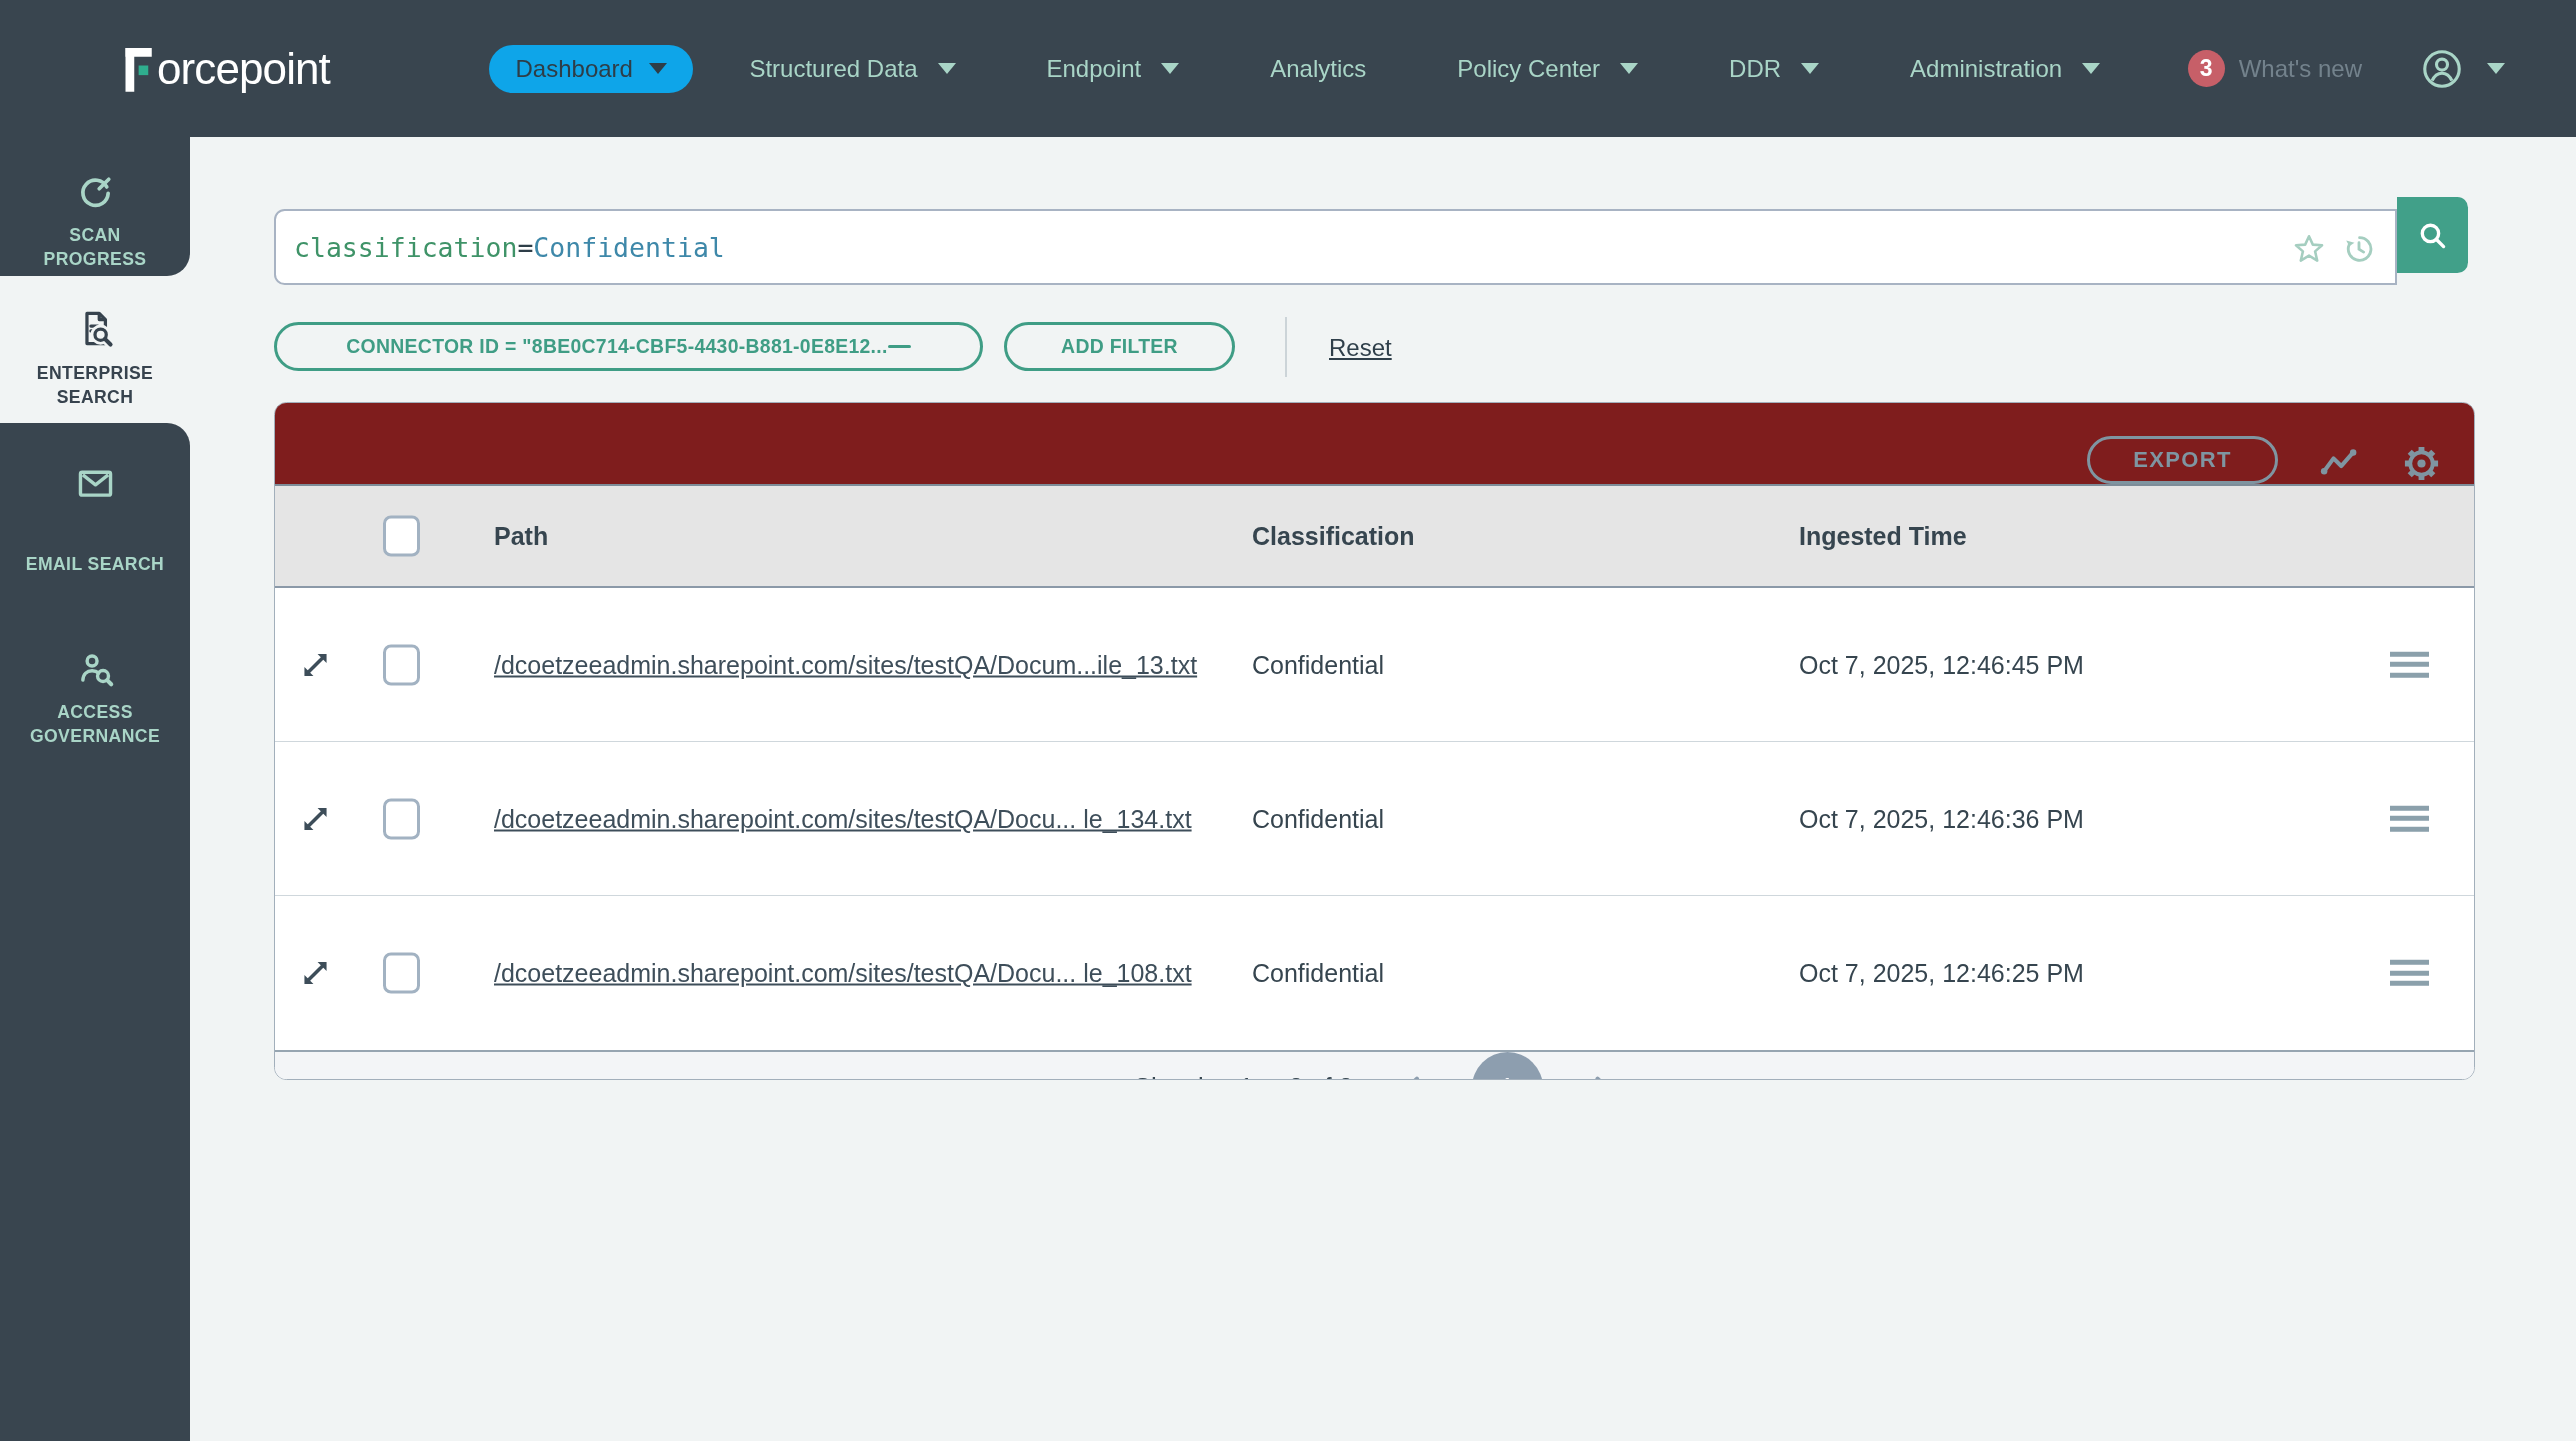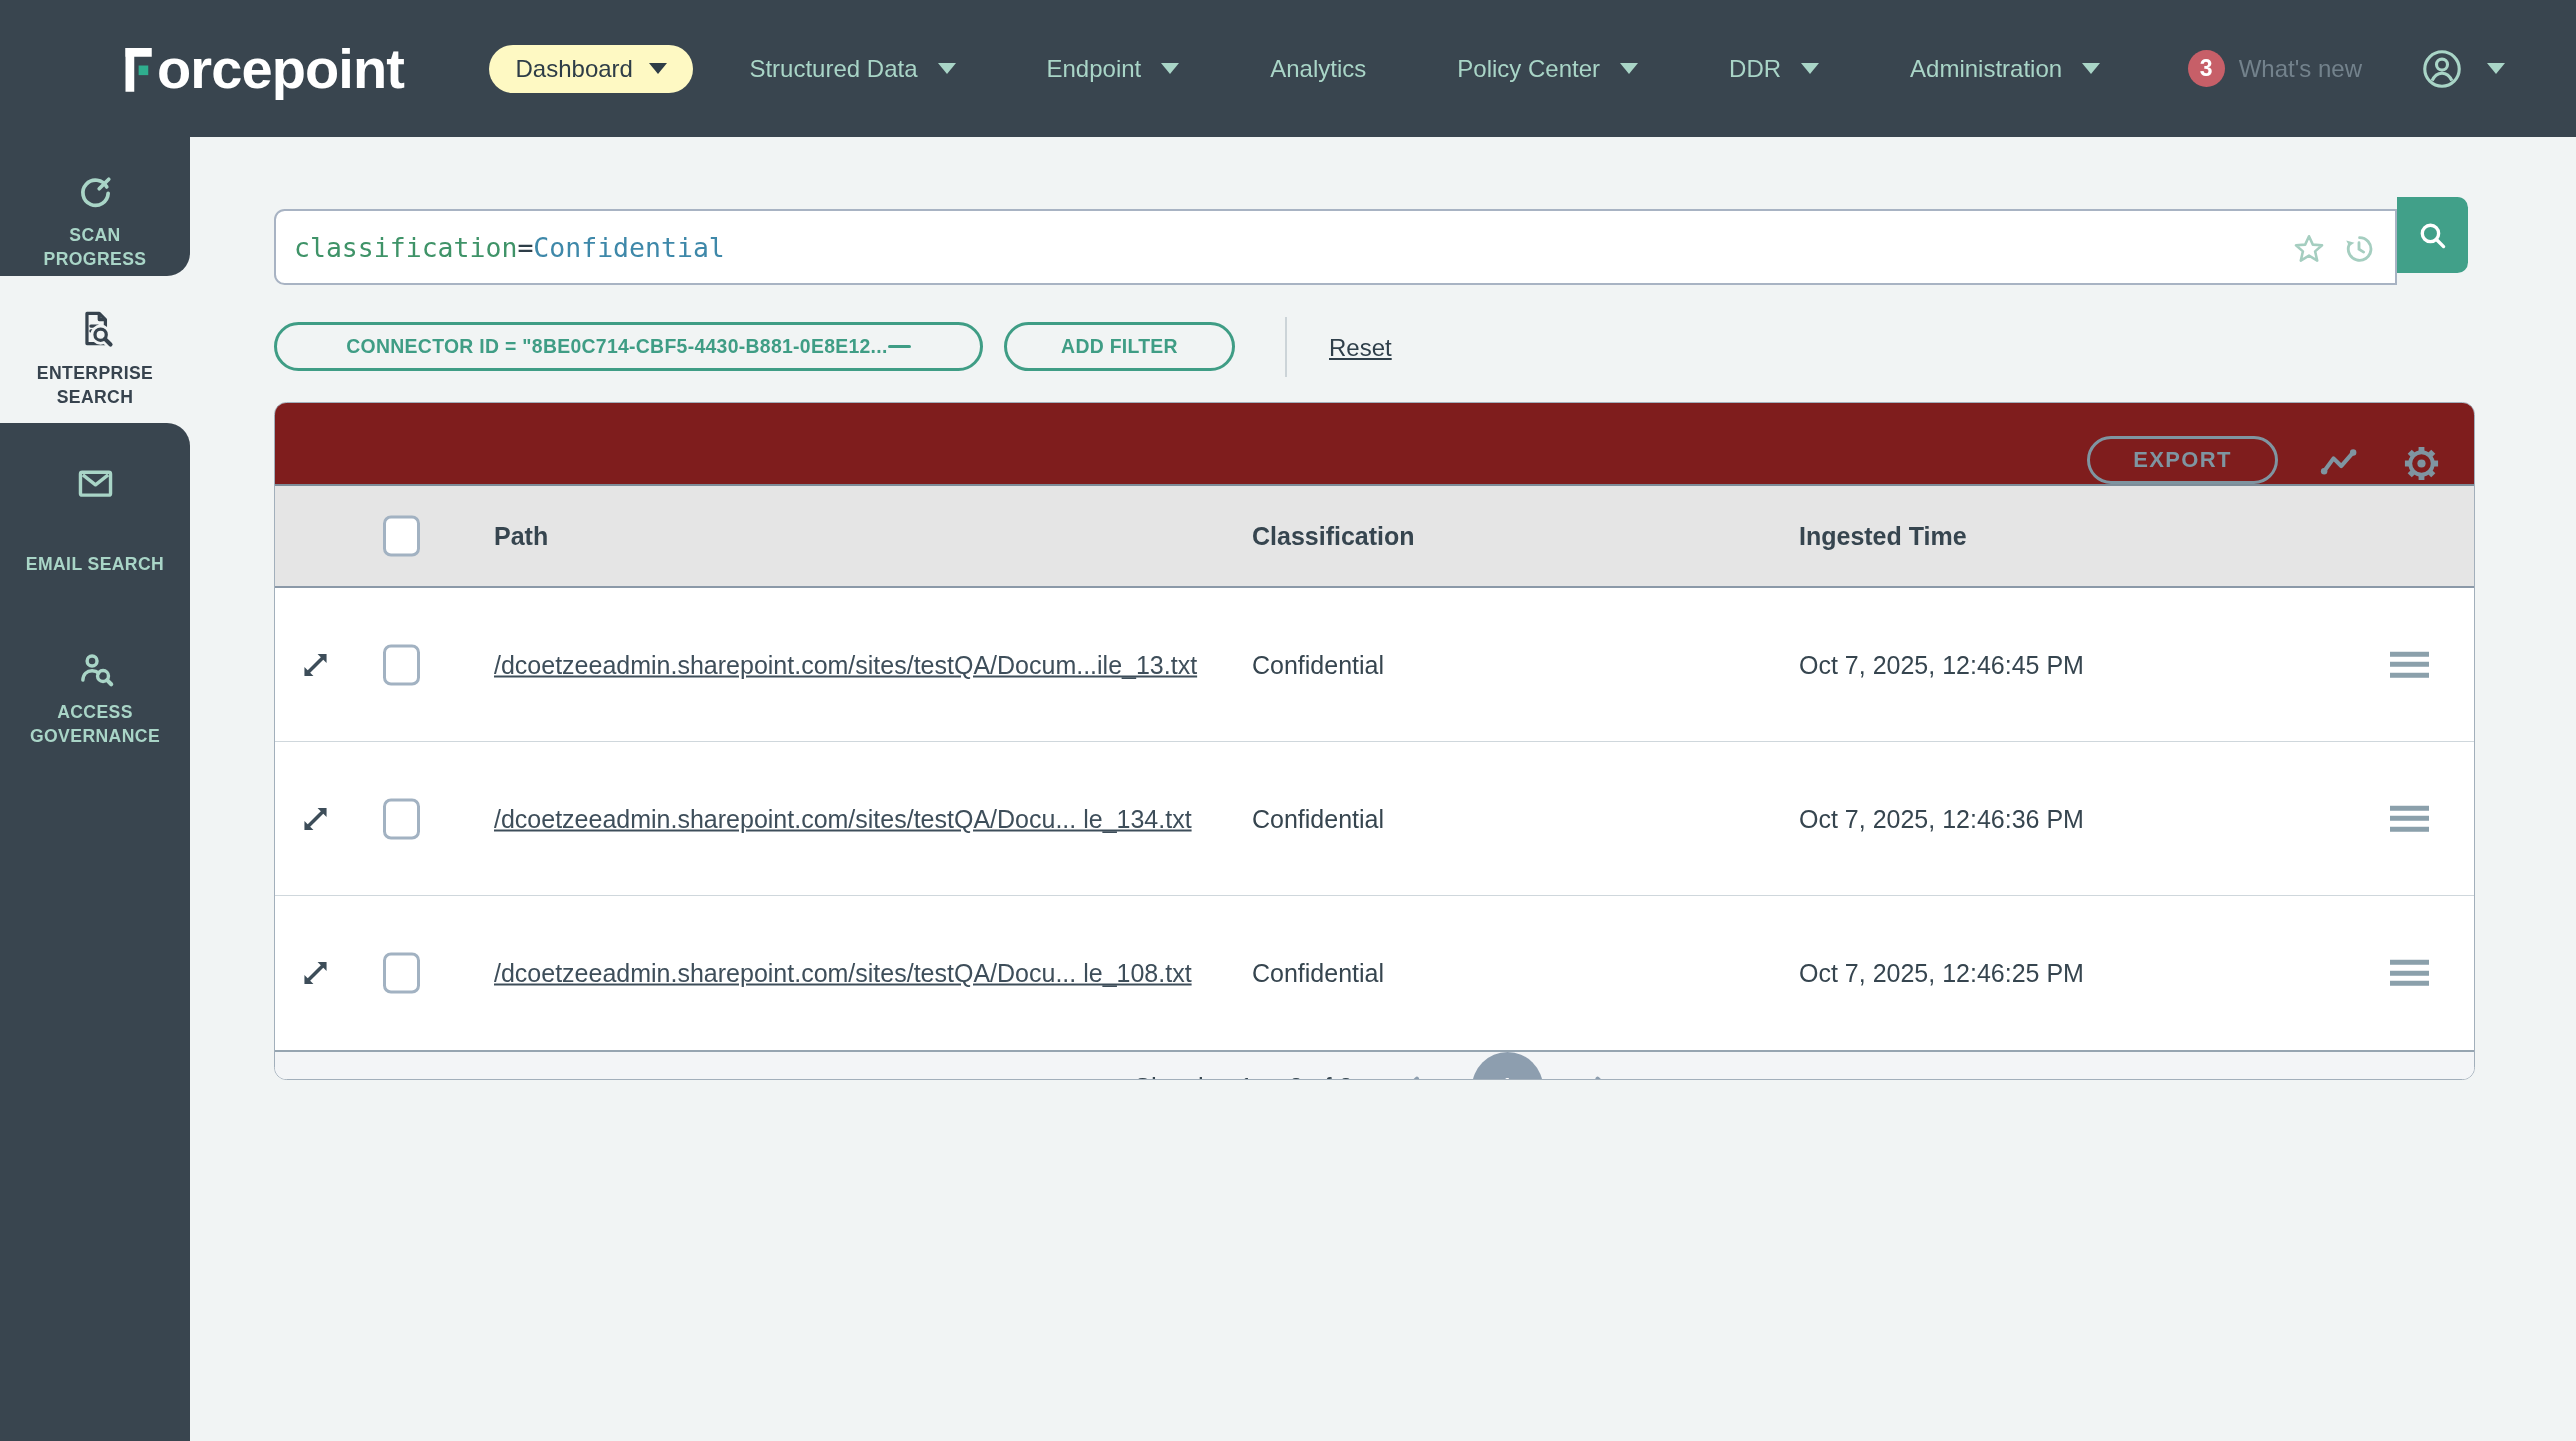--- a/index.html
+++ b/index.html
@@ -15,30 +15,30 @@
   
   .topnav {
     position:absolute; left:0; top:0; width:2576px; height:137px;
     background:#39454f; z-index:5;
   }
   .logo {
     position:absolute; left:122px; top:0; height:137px;
     display:flex; align-items:center;
   }
   .logo-text {
-    color:#ffffff; font-size:56px; font-weight:bold; letter-spacing:-0.9px;
+    color:#ffffff; font-size:44px; font-weight:normal; letter-spacing:-0.9px;
     margin-left:3.5px;
   }
   .nav-menu {
     position:absolute; left:489px; top:0; height:137px;
     display:flex; align-items:center; gap:91px;
   }
   .nav-pill {
     height:48px; padding:0 26.5px; border-radius:24px;
-    background:#fef9c3; color:#2e3d47;
+    background:#0ea5e9; color:#2e3d47;
     display:flex; align-items:center; gap:16px;
     font-size:24px; font-weight:500; cursor:pointer;
     margin-right:-35px;
   }
   .nav-item {
     display:flex; align-items:center; gap:20px;
     color:#a9d5c7; font-size:24px; font-weight:500; cursor:pointer;
     white-space:nowrap;
   }
   .caret-down {

